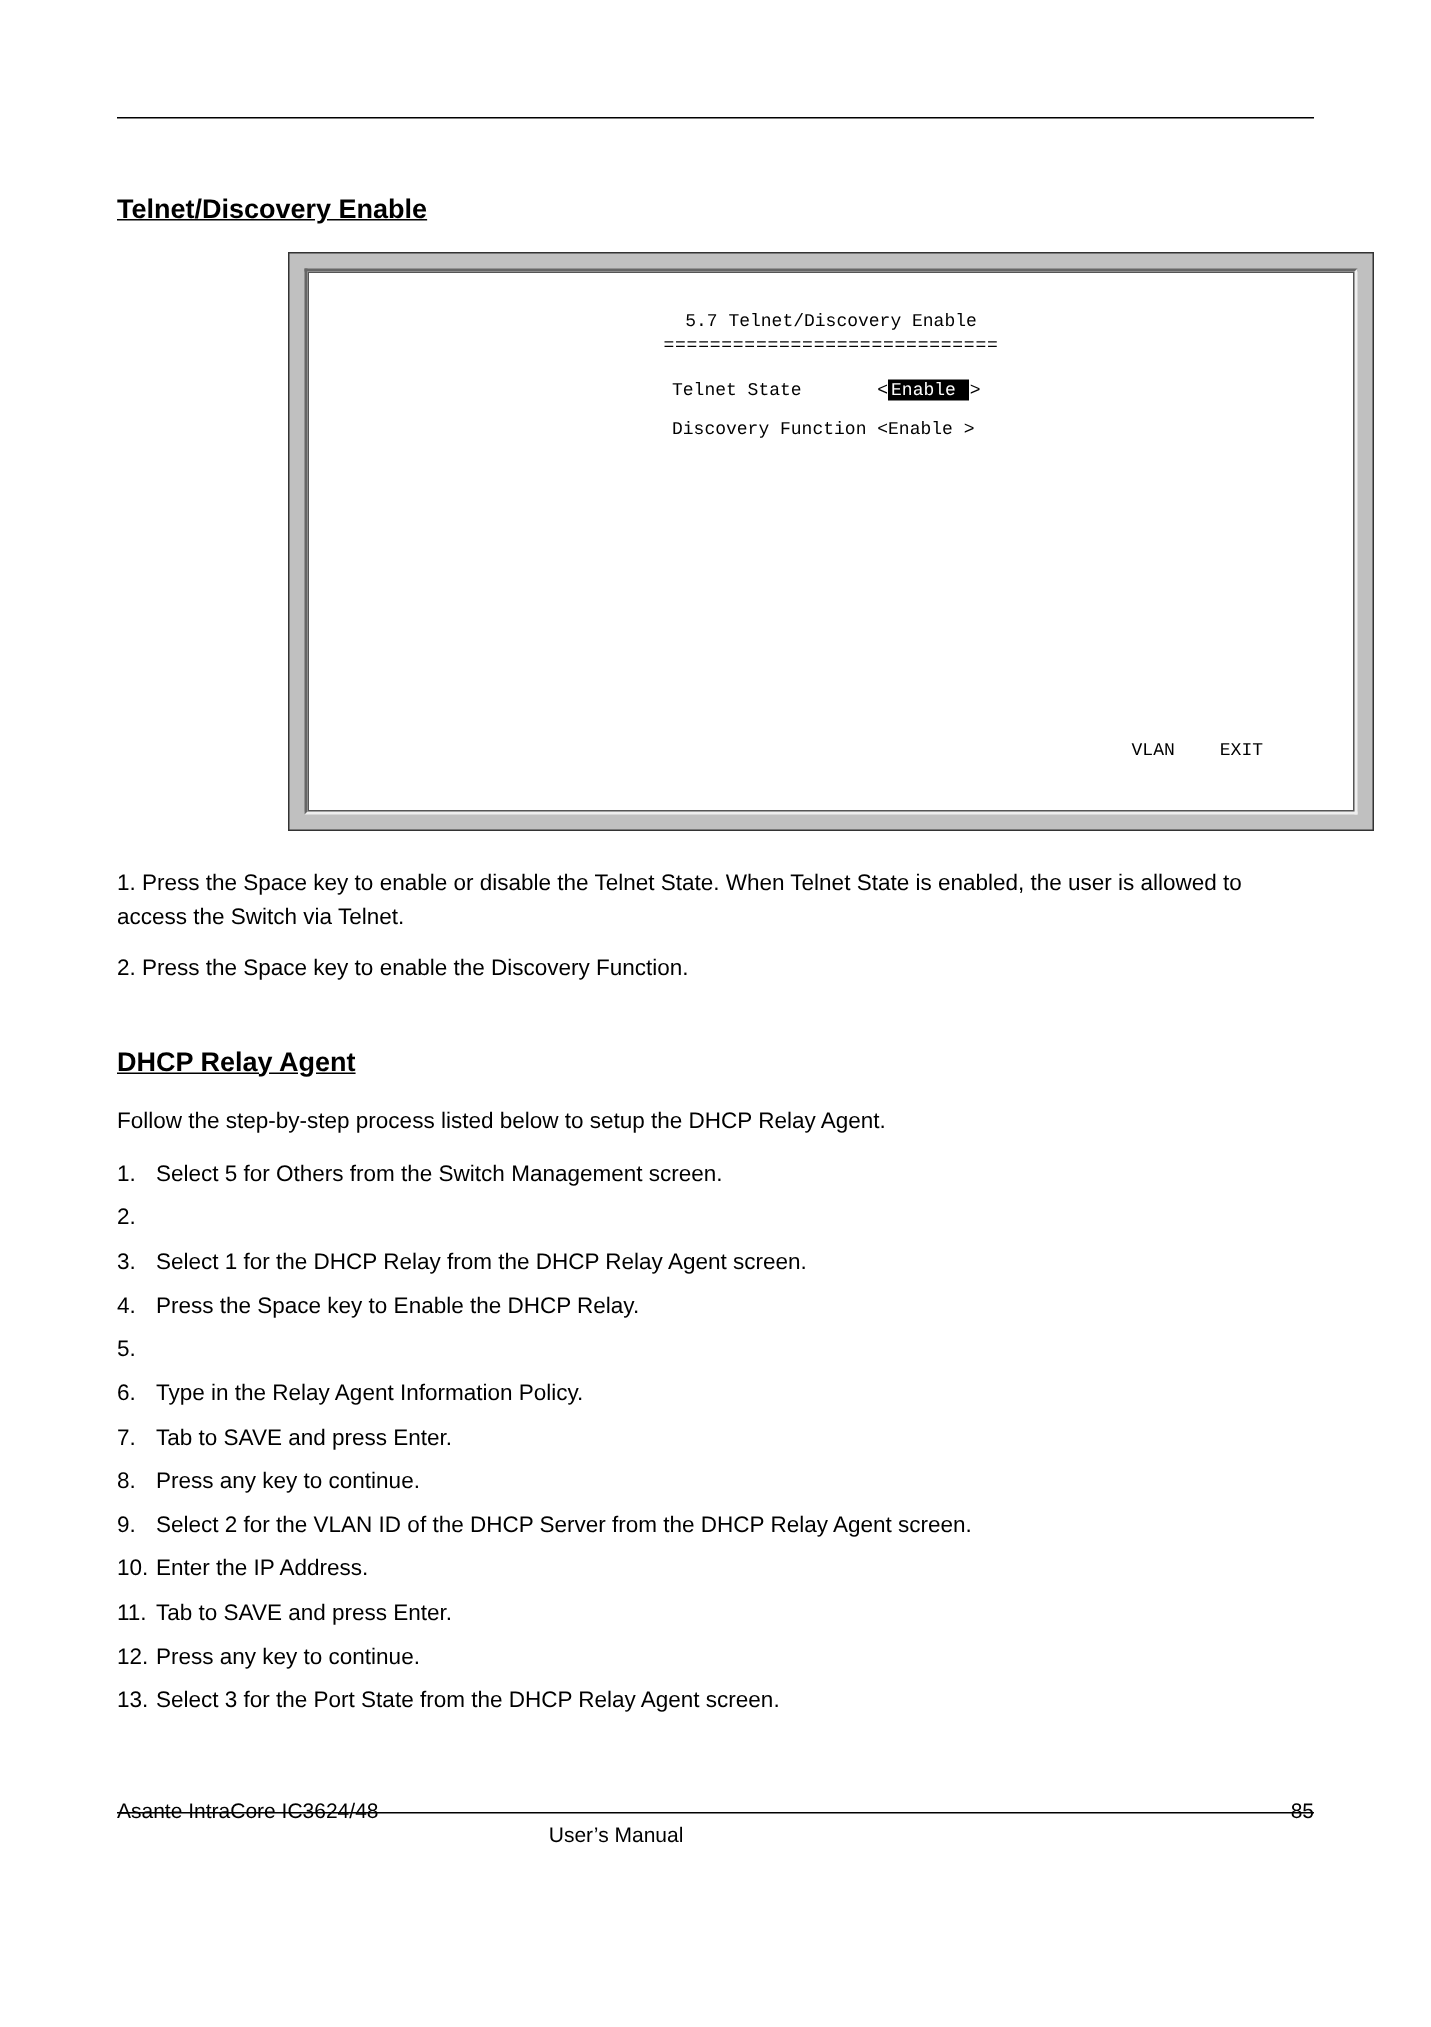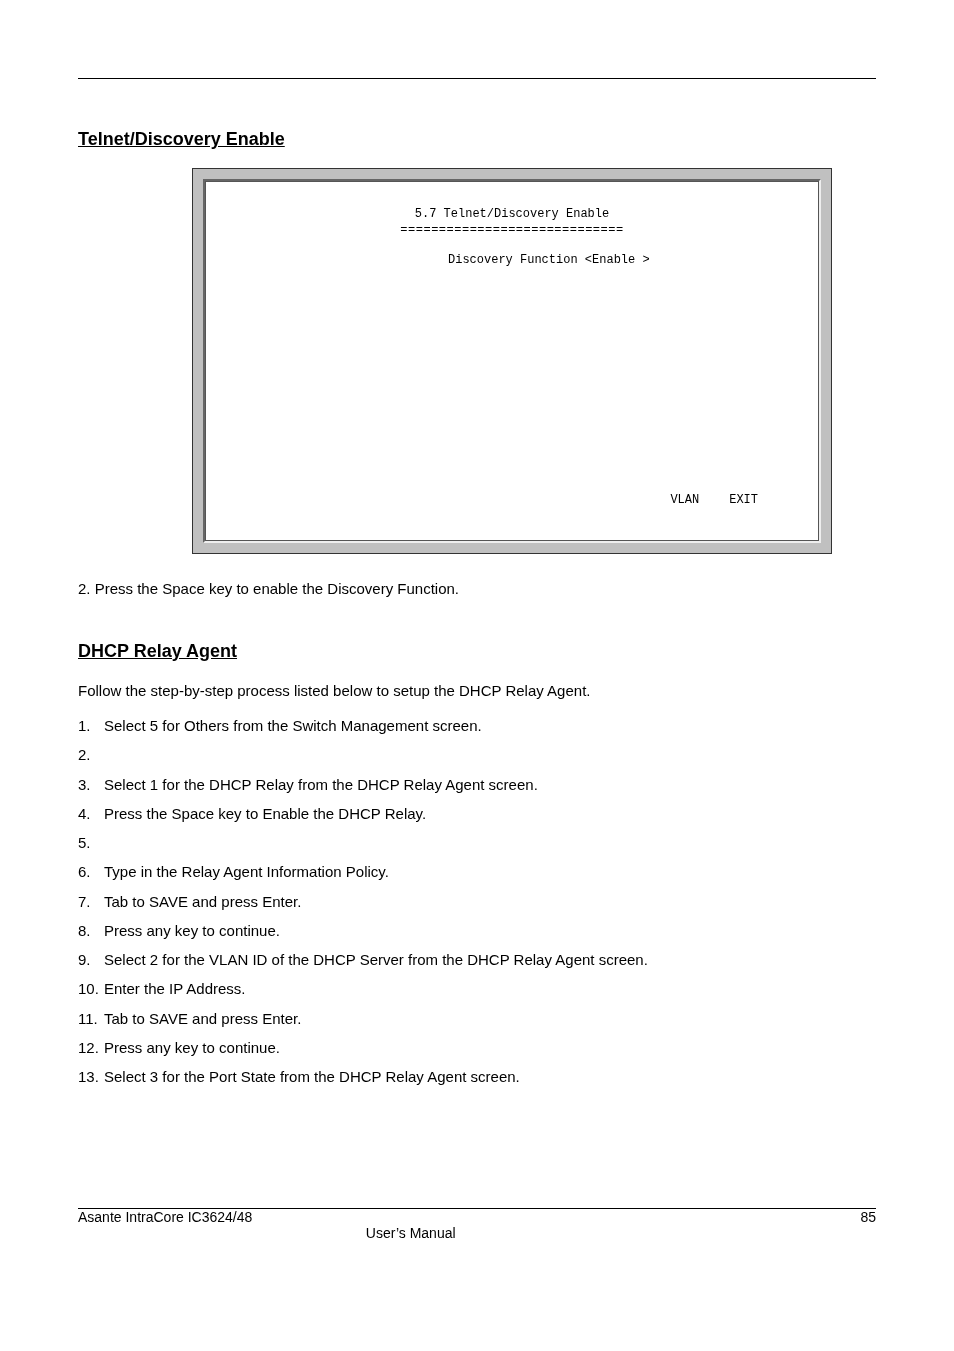--- a/index.html
+++ b/index.html
@@ -19,21 +19,21 @@
   }
   .section-heading {
     font-family: Arial, Helvetica, sans-serif;
     font-size: 18px;
     font-weight: bold;
     text-decoration: underline;
     margin-bottom: 18px;
   }
   
   .term-outer {
-    width: 640px;
+    width: 724px;
     margin: 0 0 24px 114px;
     border: 1px solid #333;
     background: #c0c0c0;
   }
   .term-mid {
     margin: 10px;
     border: 2px solid #888;
     border-top-color: #666;
     border-left-color: #666;
     border-right-color: #eee;
@@ -96,51 +96,53 @@
     position: absolute;
     left: 78px;
     right: 78px;
     bottom: 142px;
     border-top: 1px solid #000;
   }
   .footer {
     position: absolute;
     left: 78px;
     right: 78px;
-    bottom: 110px;
+    bottom: 120px;
     font-family: Arial, Helvetica, sans-serif;
     font-size: 14px;
     display: flex;
     justify-content: space-between;
   }
 </style>
 </head>
 <body>
 
 <div class="page">
   <div class="top-rule"></div>
 
   <div class="section-heading">Telnet/Discovery Enable</div>
 
   <div class="term-outer">
     <div class="term-mid">
       <div class="term-inner">
         <div class="term-title-row">5.7 Telnet/Discovery Enable</div>
         <div class="term-divider">=============================</div>
 
+        <div class="term-row"><span>Telnet State</span>       &lt;<span class="hl">Enable </span>&gt;</div>
 
         <div class="term-row" style="margin-top:10px;"><span>Discovery Function</span> &lt;<span>Enable </span>&gt;</div>
 
         <div class="term-actions">
           <span>VLAN</span><span>EXIT</span>
         </div>
       </div>
     </div>
   </div>
 
+  <div class="body-text">1. Press the Space key to enable or disable the Telnet State. When Telnet State is enabled, the user is allowed to access the Switch via Telnet.</div>
   <div class="body-text" style="margin-bottom:40px;">2. Press the Space key to enable the Discovery Function.</div>
 
   <div class="section-heading">DHCP Relay Agent</div>
   <div class="body-text">Follow the step-by-step process listed below to setup the DHCP Relay Agent.</div>
 
   <div class="li-row">
       <span class="li-num">1.</span>
       <span>Select 5 for Others from the Switch Management screen.</span>
     </div>
   <div class="li-row">

